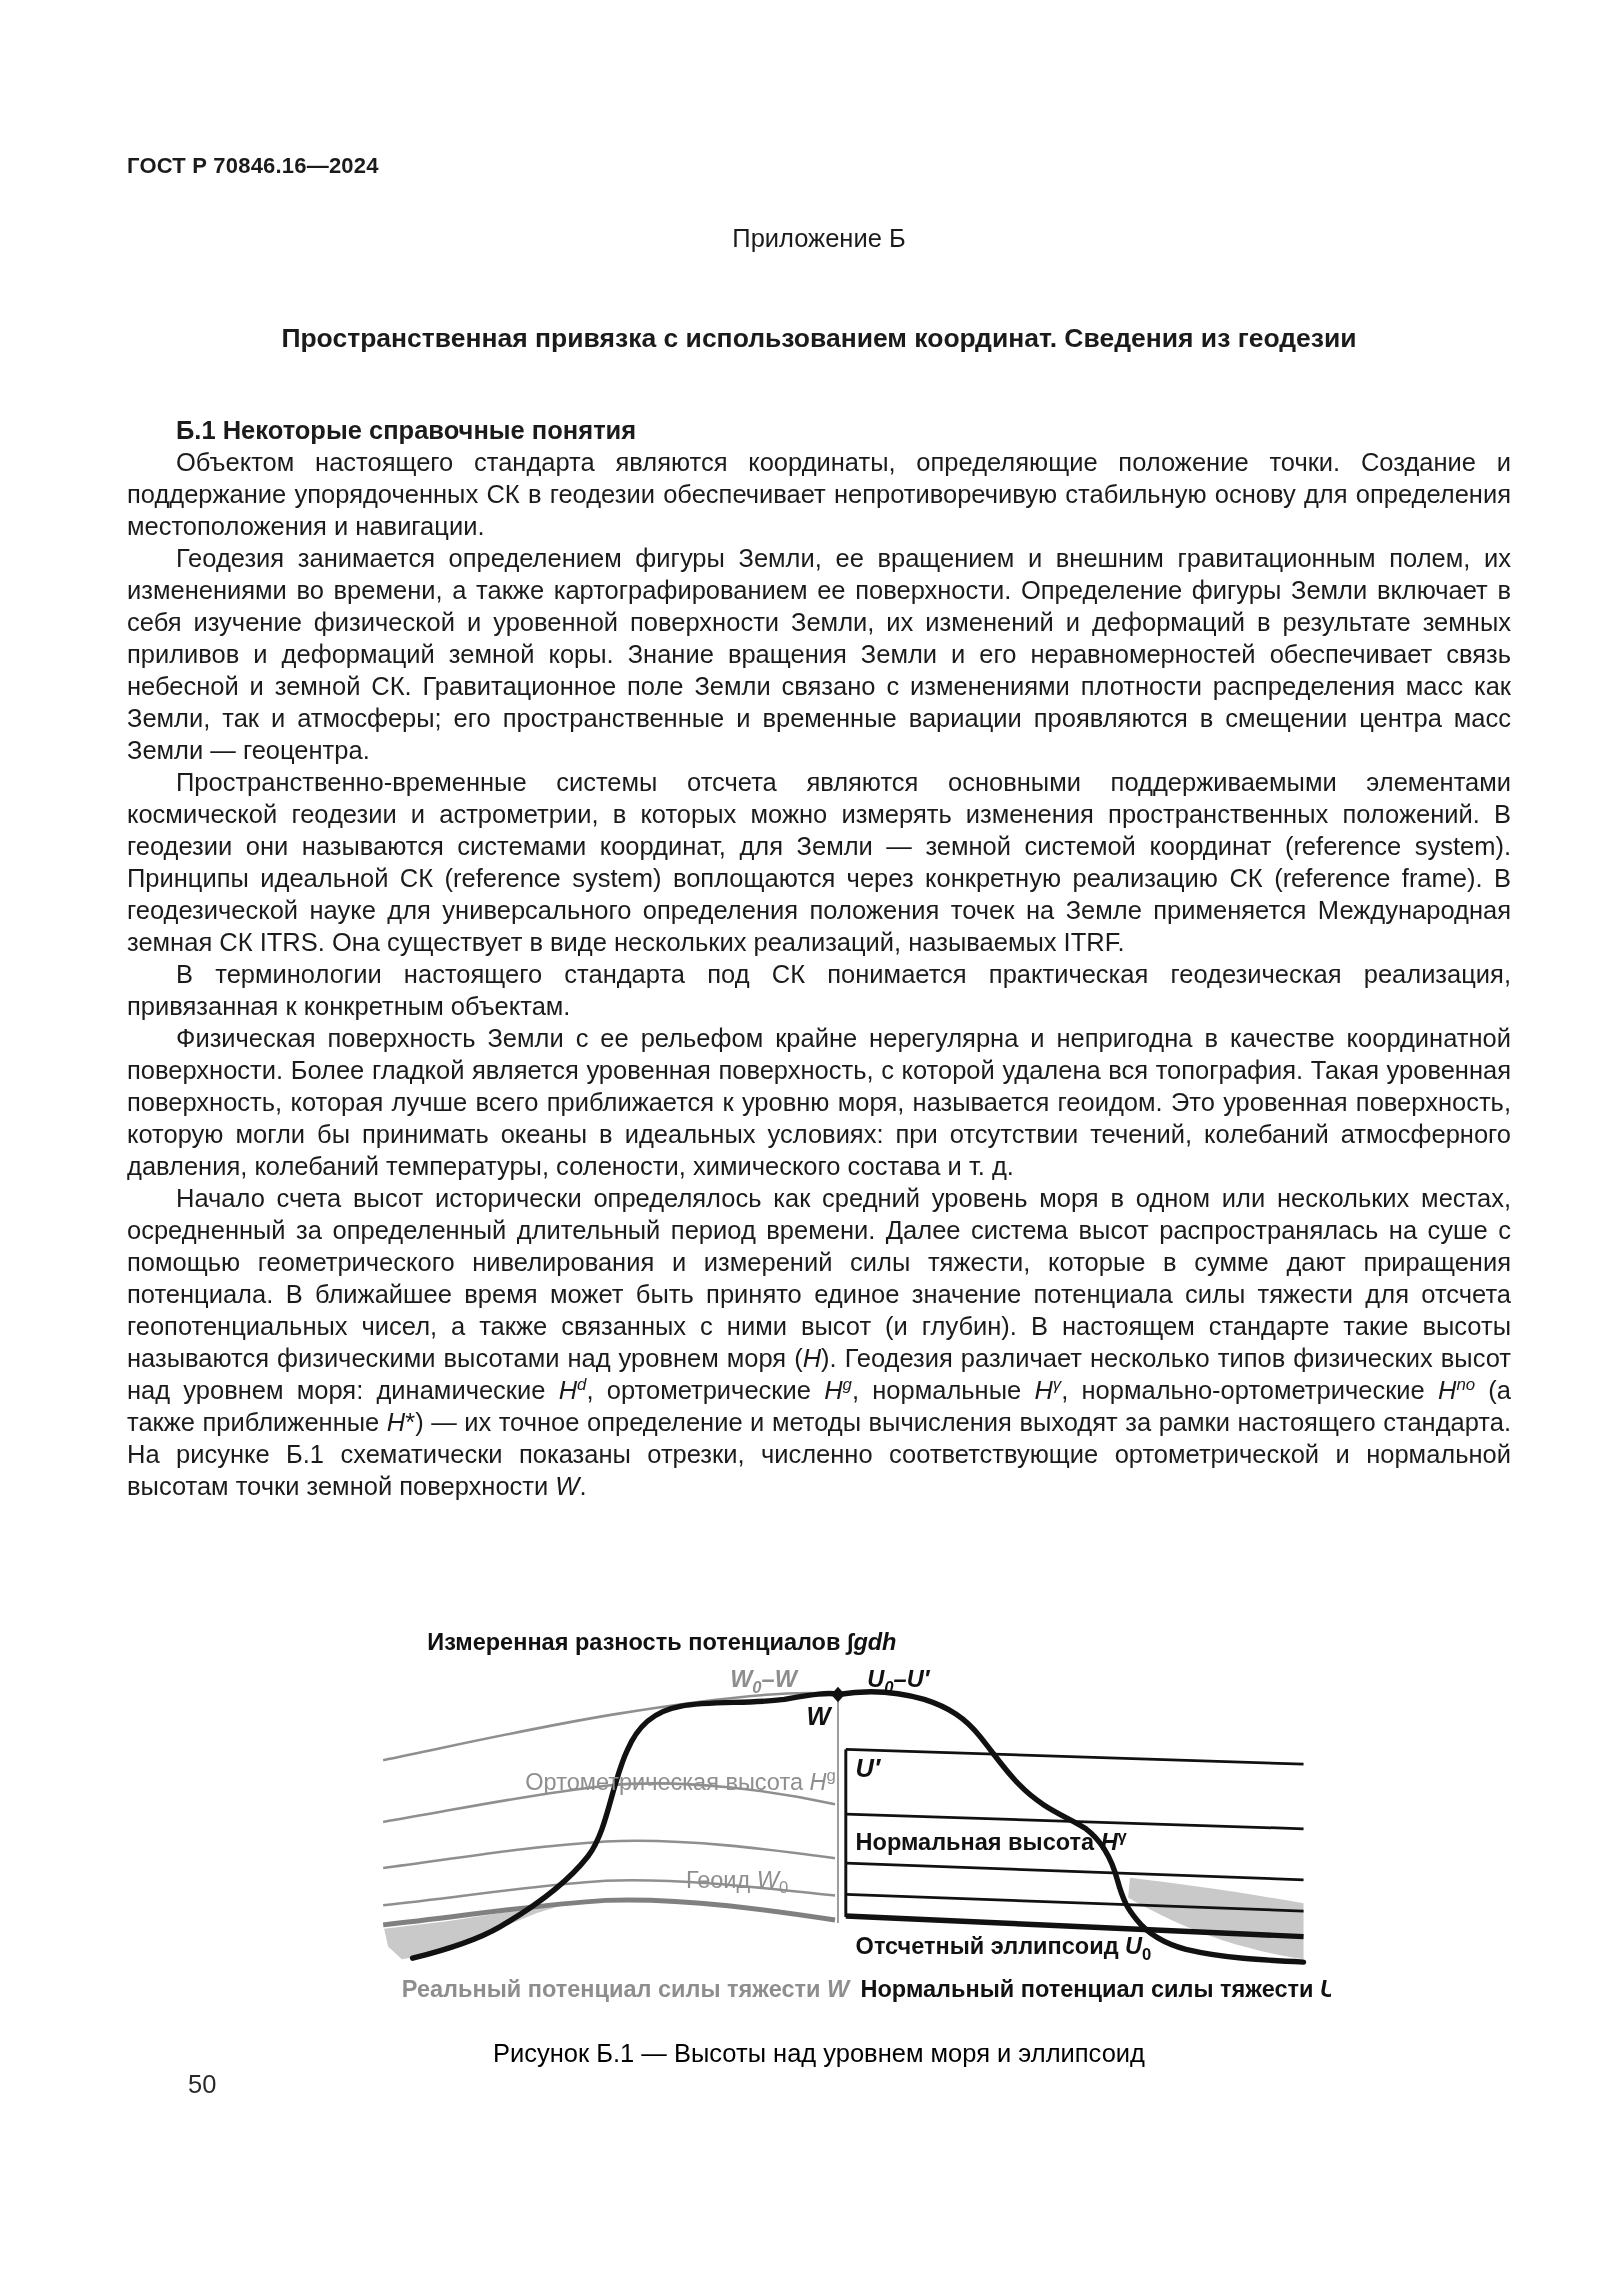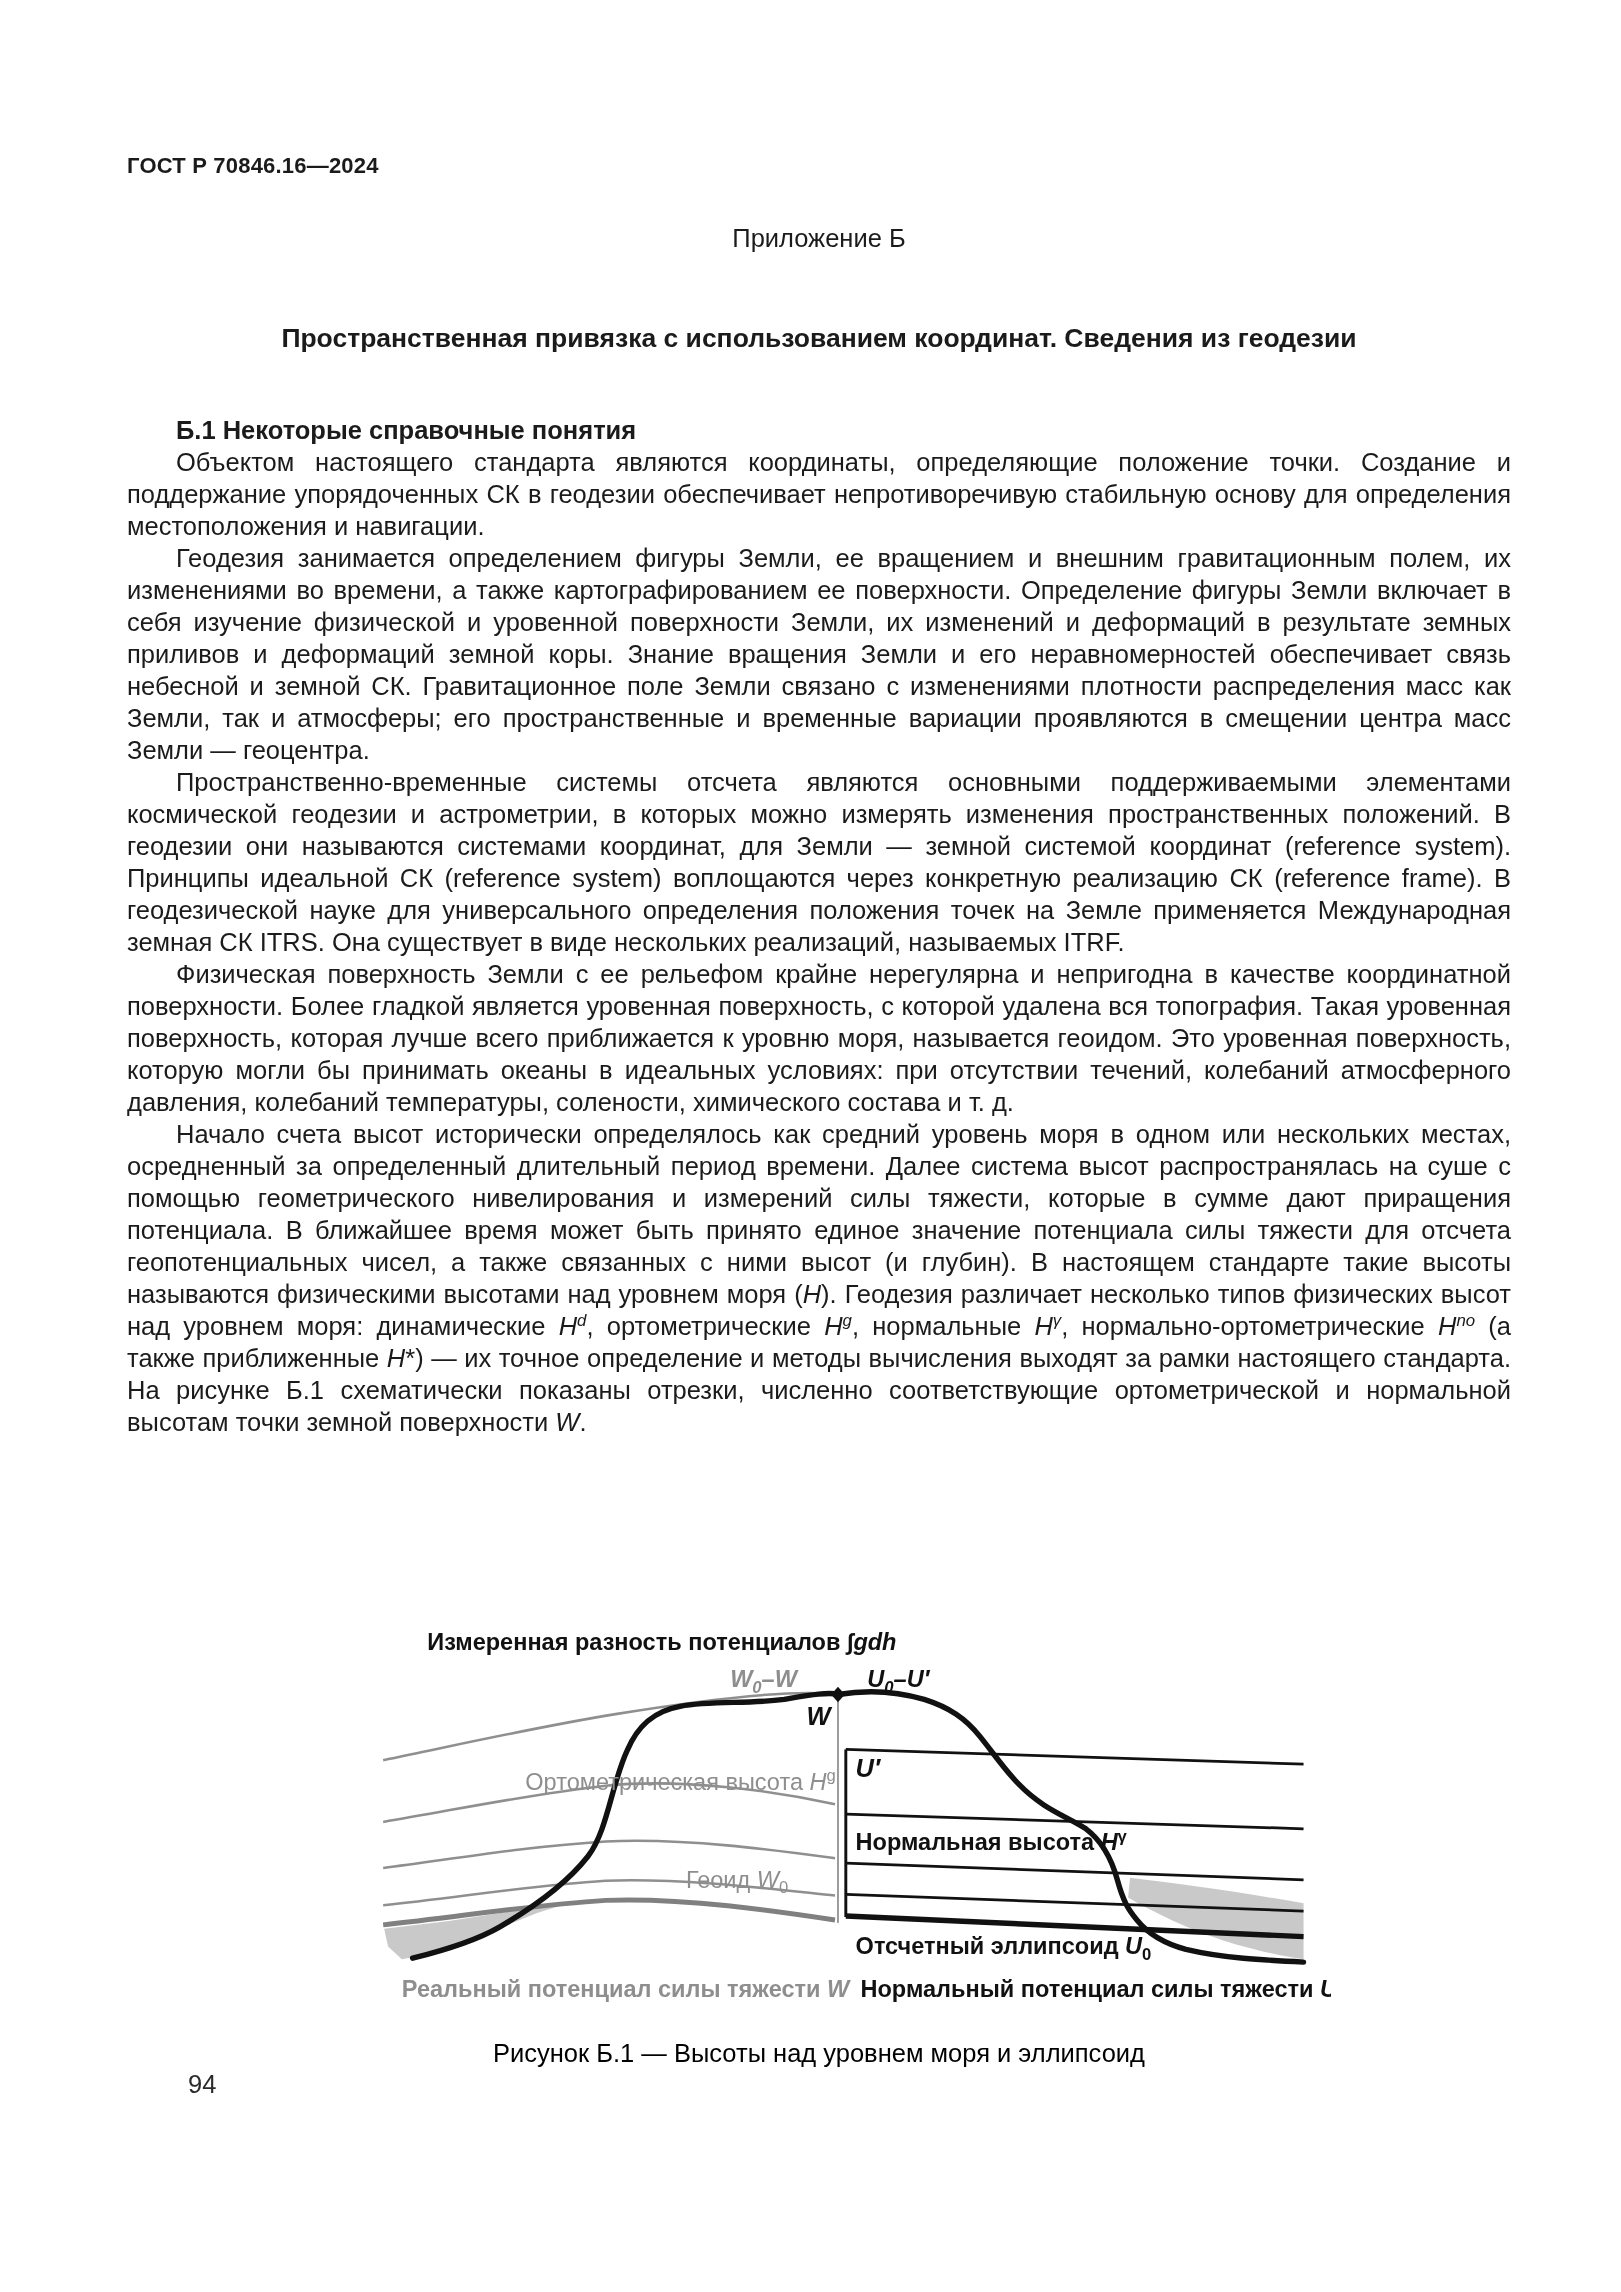--- a/index.html
+++ b/index.html
@@ -53,20 +53,21 @@
   <div>Приложение Б</div>
 </div>
 
 <div class="page-title">Пространственная привязка с использованием координат. Сведения из геодезии</div>
 
 <div class="bodytext">
   <h3 class="first">Б.1 Некоторые справочные понятия</h3>
   <p>Объектом настоящего стандарта являются координаты, определяющие положение точки. Создание и поддержание упорядоченных СК в геодезии обеспечивает непротиворечивую стабильную основу для определения местоположения и навигации.</p>
   <p>Геодезия занимается определением фигуры Земли, ее вращением и внешним гравитационным полем, их изменениями во времени, а также картографированием ее поверхности. Определение фигуры Земли включает в себя изучение физической и уровенной поверхности Земли, их изменений и деформаций в результате земных приливов и деформаций земной коры. Знание вращения Земли и его неравномерностей обеспечивает связь небесной и земной СК. Гравитационное поле Земли связано с изменениями плотности распределения масс как Земли, так и атмосферы; его пространственные и временные вариации проявляются в смещении центра масс Земли — геоцентра.</p>
   <p>Пространственно-временные системы отсчета являются основными поддерживаемыми элементами космической геодезии и астрометрии, в которых можно измерять изменения пространственных положений. В геодезии они называются системами координат, для Земли — земной системой координат (reference system). Принципы идеальной СК (reference system) воплощаются через конкретную реализацию СК (reference frame). В геодезической науке для универсального определения положения точек на Земле применяется Международная земная СК ITRS. Она существует в виде нескольких реализаций, называемых ITRF.</p>
+  <p>В терминологии настоящего стандарта под СК понимается практическая геодезическая реализация, привязанная к конкретным объектам.</p>
   <p>Физическая поверхность Земли с ее рельефом крайне нерегулярна и непригодна в качестве координатной поверхности. Более гладкой является уровенная поверхность, с которой удалена вся топография. Такая уровенная поверхность, которая лучше всего приближается к уровню моря, называется геоидом. Это уровенная поверхность, которую могли бы принимать океаны в идеальных условиях: при отсутствии течений, колебаний атмосферного давления, колебаний температуры, солености, химического состава и т. д.</p>
   <p>Начало счета высот исторически определялось как средний уровень моря в одном или нескольких местах, осредненный за определенный длительный период времени. Далее система высот распространялась на суше с помощью геометрического нивелирования и измерений силы тяжести, которые в сумме дают приращения потенциала. В ближайшее время может быть принято единое значение потенциала силы тяжести для отсчета геопотенциальных чисел, а также связанных с ними высот (и глубин). В настоящем стандарте такие высоты называются физическими высотами над уровнем моря (<i>H</i>). Геодезия различает несколько типов физических высот над уровнем моря: динамические <i>H<sup>d</sup></i>, ортометрические <i>H<sup>g</sup></i>, нормальные <i>H<sup>γ</sup></i>, нормально-ортометрические <i>H<sup>no</sup></i> (а также приближенные <i>H</i>*) — их точное определение и методы вычисления выходят за рамки настоящего стандарта. На рисунке Б.1 схематически показаны отрезки, численно соответствующие ортометрической и нормальной высотам точки земной поверхности <i>W</i>.</p>
 </div>
 
 <svg class="figure-svg" width="1088" height="404" viewBox="0 0 1110 412">
 
   <path d="M144,318 L210,310 L275,300 L332,292 L300,302 L255,320 L220,335 L190,344 L162,349 L148,336 Z" fill="#c9c9c9" stroke="none"></path>
   <path d="M905,266 C 955,272 1020,281 1082,292 L1082,349
            C 1060,346 1032,340 1000,330 C 965,318 932,303 903,286 Z" fill="#c9c9c9" stroke="none"></path>
 
@@ -114,14 +115,14 @@
   <text x="288" y="176" font-size="24" fill="#8e8e8e">Ортометрическая высота <tspan font-style="italic">H</tspan><tspan dy="-9" font-size="17">g</tspan></text>
   <text x="625" y="238" font-size="24" font-weight="700" fill="#111111">Нормальная высота <tspan font-style="italic">H</tspan><tspan dy="-9" font-size="17">γ</tspan></text>
   <text x="452" y="276" font-size="24" fill="#8e8e8e">Геоид <tspan font-style="italic">W</tspan><tspan dy="6" font-size="17">0</tspan></text>
   <text x="625" y="344" font-size="24" font-weight="700" fill="#111111">Отсчетный эллипсоид <tspan font-style="italic">U</tspan><tspan dy="6" font-size="17">0</tspan></text>
   <text x="162" y="388" font-size="24" font-weight="700" fill="#8e8e8e">Реальный потенциал силы тяжести <tspan font-style="italic">W</tspan></text>
   <text x="630" y="388" font-size="24" font-weight="700" fill="#111111">Нормальный потенциал силы тяжести <tspan font-style="italic">U</tspan></text>
 </svg>
 
 <div class="caption">Рисунок Б.1 — Высоты над уровнем моря и эллипсоид</div>
 
-<div class="pagenum">94</div>
+<div class="pagenum">50</div>
 
 
 </body></html>

